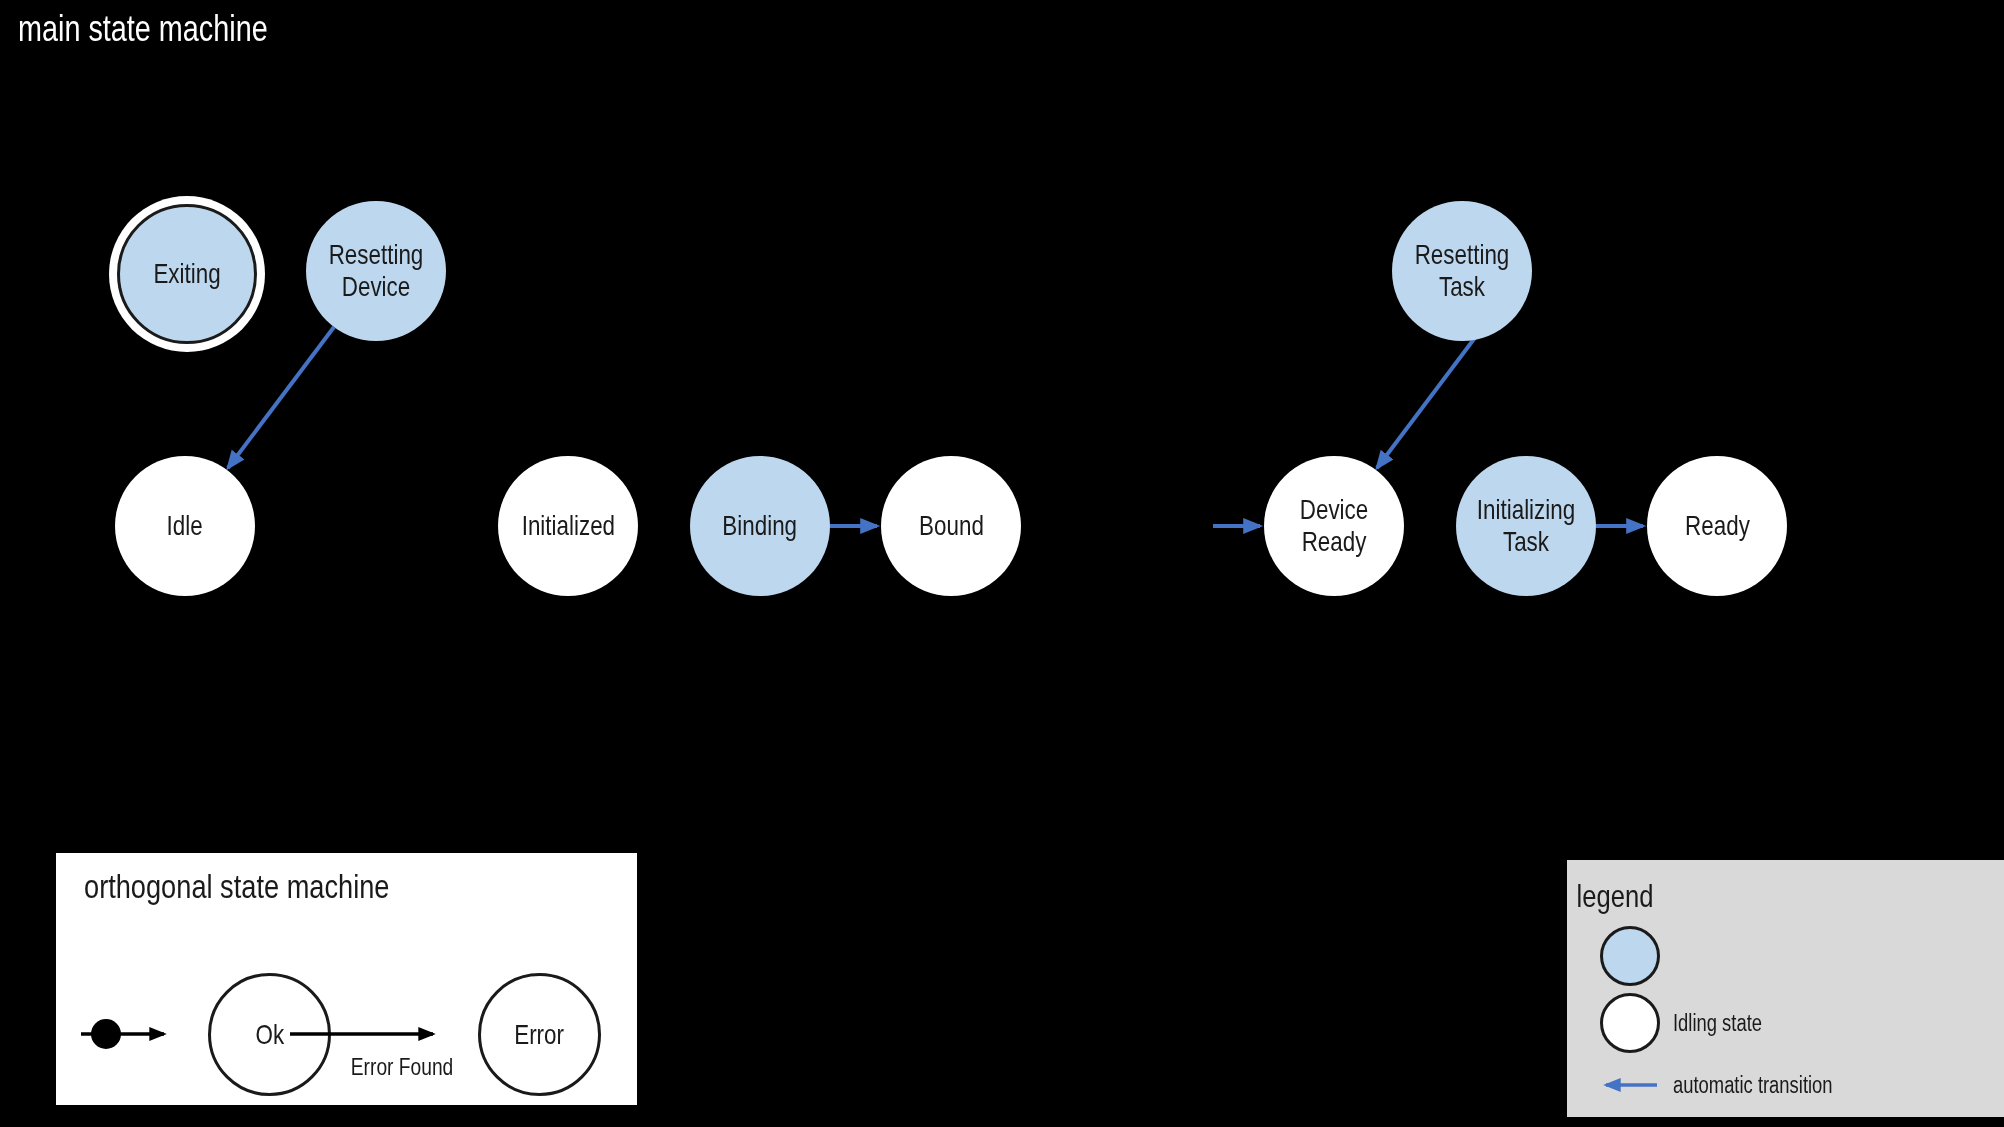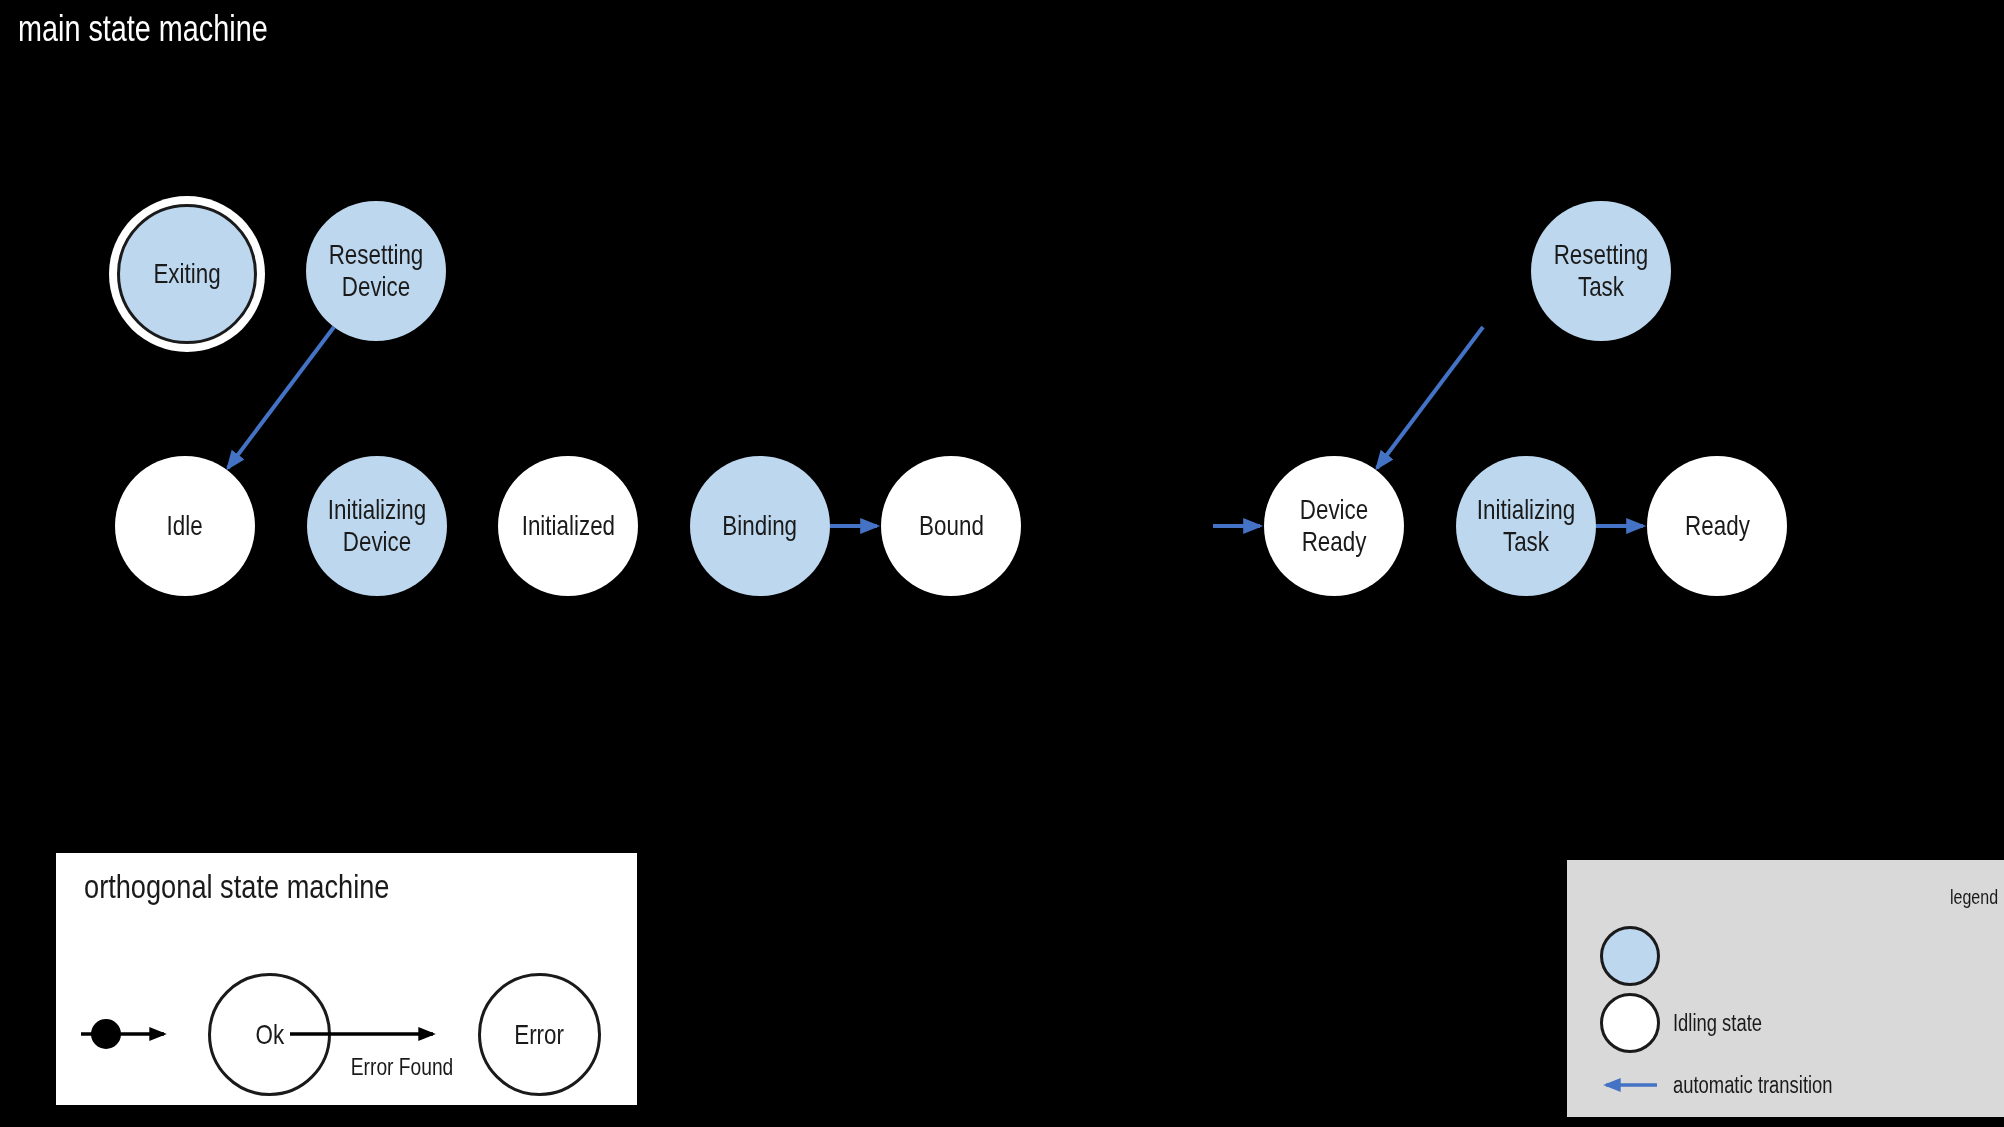--- a/index.html
+++ b/index.html
@@ -37,21 +37,21 @@
   .box-title{position:absolute;left:28px;top:14px;font-size:34px;color:var(--ink);z-index:3;}
 
   
   .init-dot{position:absolute;left:35px;top:166px;width:30px;height:30px;border-radius:50%;background:#000;z-index:3;}
   .ostate{position:absolute;width:123px;height:123px;border-radius:50%;background:#FFFFFF;
           border:3.5px solid var(--ink);box-sizing:border-box;
           display:flex;align-items:center;justify-content:center;font-size:28px;z-index:3;}
   .err-label{position:absolute;left:246px;top:200px;width:200px;text-align:center;font-size:24px;z-index:3;}
 
   
-  .legend-title{position:absolute;left:0;top:26px;width:100%;text-align:right;font-size:20px;z-index:3;}
+  .legend-title{position:absolute;left:0;top:18px;width:100%;text-align:left;font-size:32px;z-index:3;}
   .swatch{position:absolute;left:33px;width:60px;height:60px;border-radius:50%;
           border:3px solid var(--ink);box-sizing:border-box;z-index:3;}
   .swatch.handler{top:66px;background:var(--handler-state-fill);}
   .swatch.idling{top:133px;background:var(--idling-state-fill);}
   .legend-label{position:absolute;left:106px;height:30px;line-height:30px;font-size:23px;z-index:3;}
 
   
   svg.overlay{position:absolute;left:0;top:0;z-index:2;pointer-events:none;}
 </style>
 </head>
@@ -101,29 +101,26 @@
 
     <line x1="1657" y1="1085" x2="1606" y2="1085" stroke="#4472C4" stroke-width="3.5" marker-end="url(#arrow-blue)"></line>
   </svg>
 
   <div class="state blue final" style="left:117px;top:204px;">
     <span class="lbl">Exiting</span>
   </div>
   <div class="state blue" style="left:306px;top:201px;">
     <span class="lbl">Resetting Device</span>
   </div>
-  <div class="state blue" style="left:1531px;top:201px;">
+  <div class="state blue" style="left:1392px;top:201px;">
     <span class="lbl">Resetting Task</span>
   </div>
 
   <div class="state white" style="left:115px;top:456px;">
     <span class="lbl">Idle</span>
-  </div>
-  <div class="state blue" style="left:307px;top:456px;">
-    <span class="lbl">Initializing Device</span>
   </div>
   <div class="state white" style="left:498px;top:456px;">
     <span class="lbl">Initialized</span>
   </div>
   <div class="state blue" style="left:690px;top:456px;">
     <span class="lbl">Binding</span>
   </div>
   <div class="state white" style="left:881px;top:456px;">
     <span class="lbl">Bound</span>
   </div>

